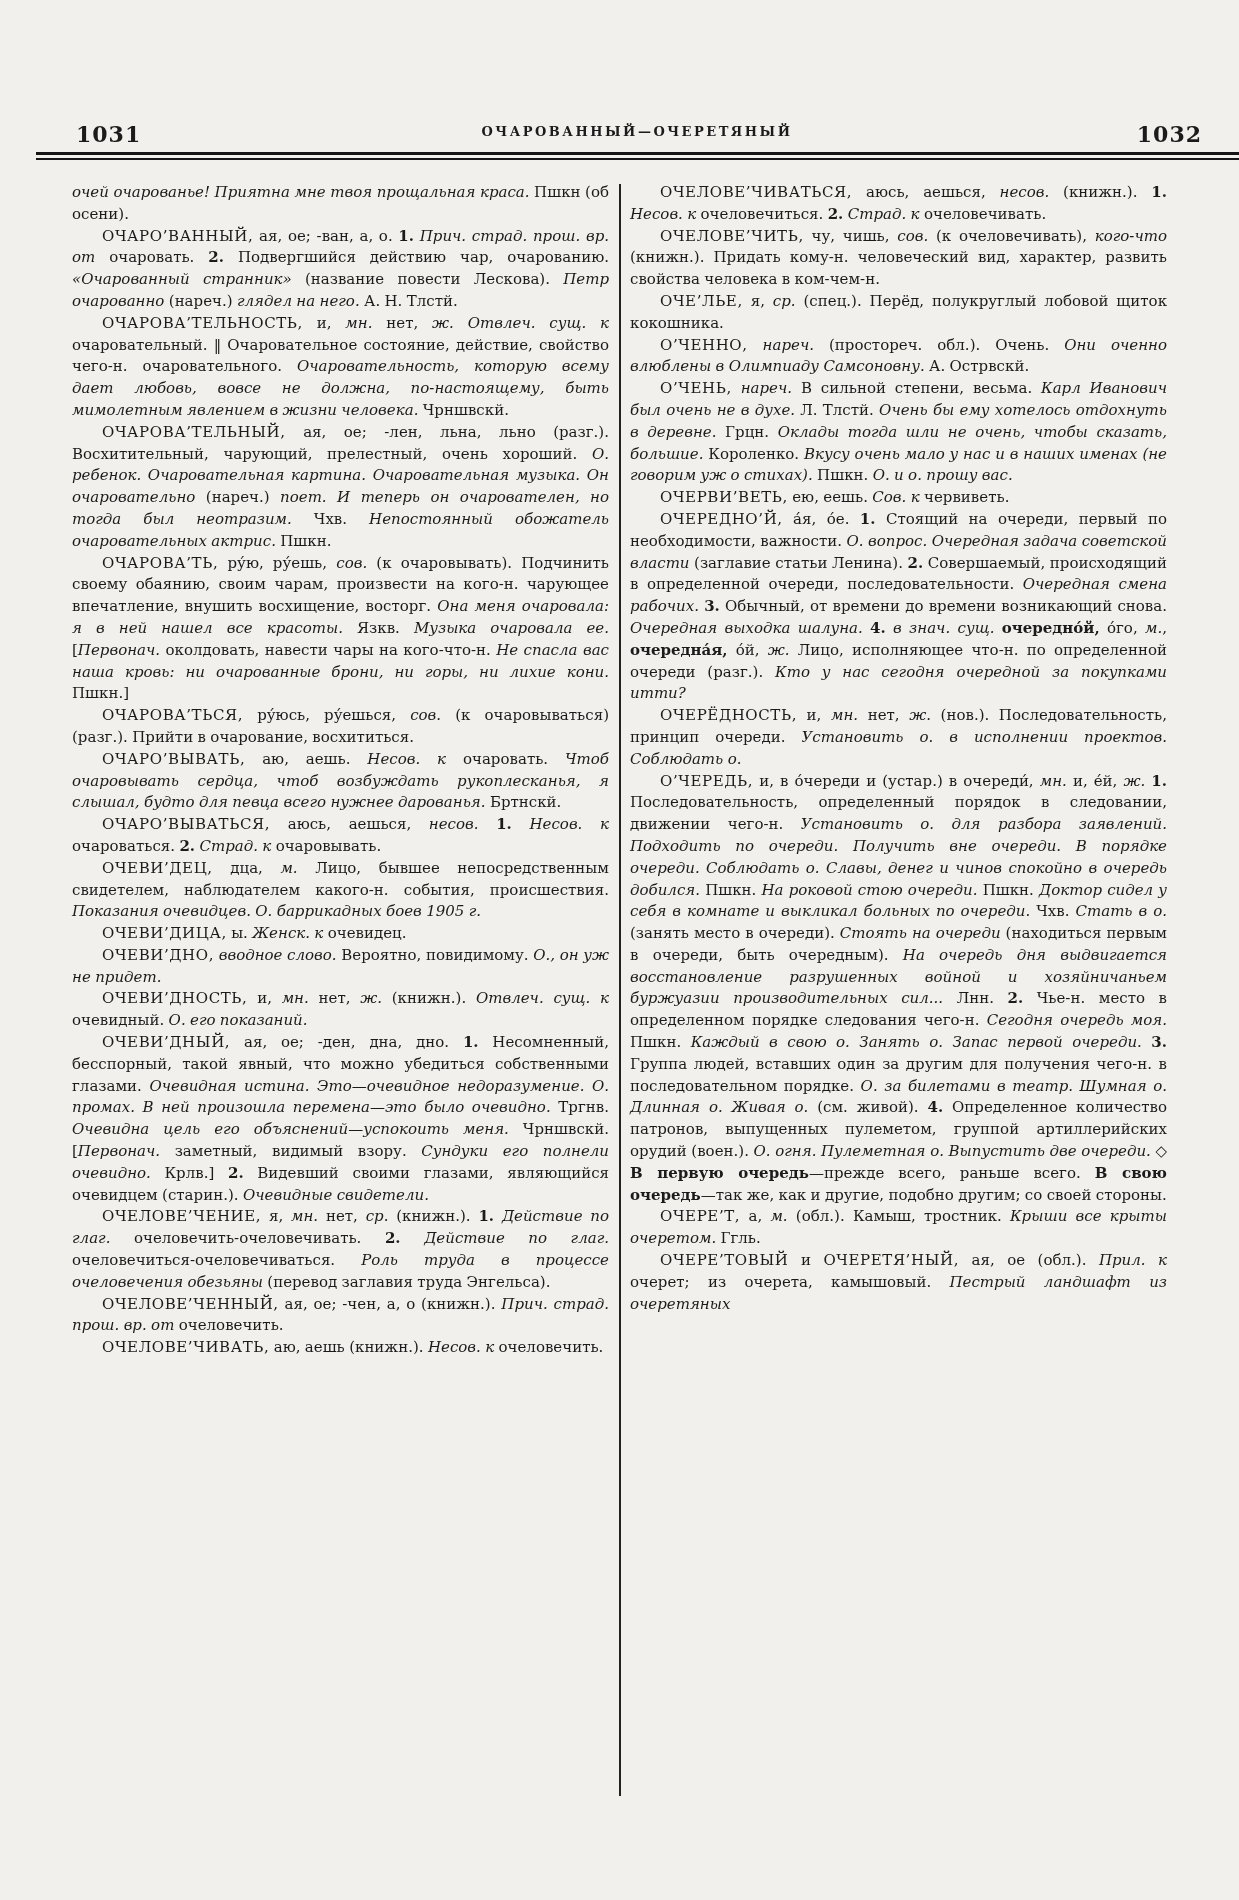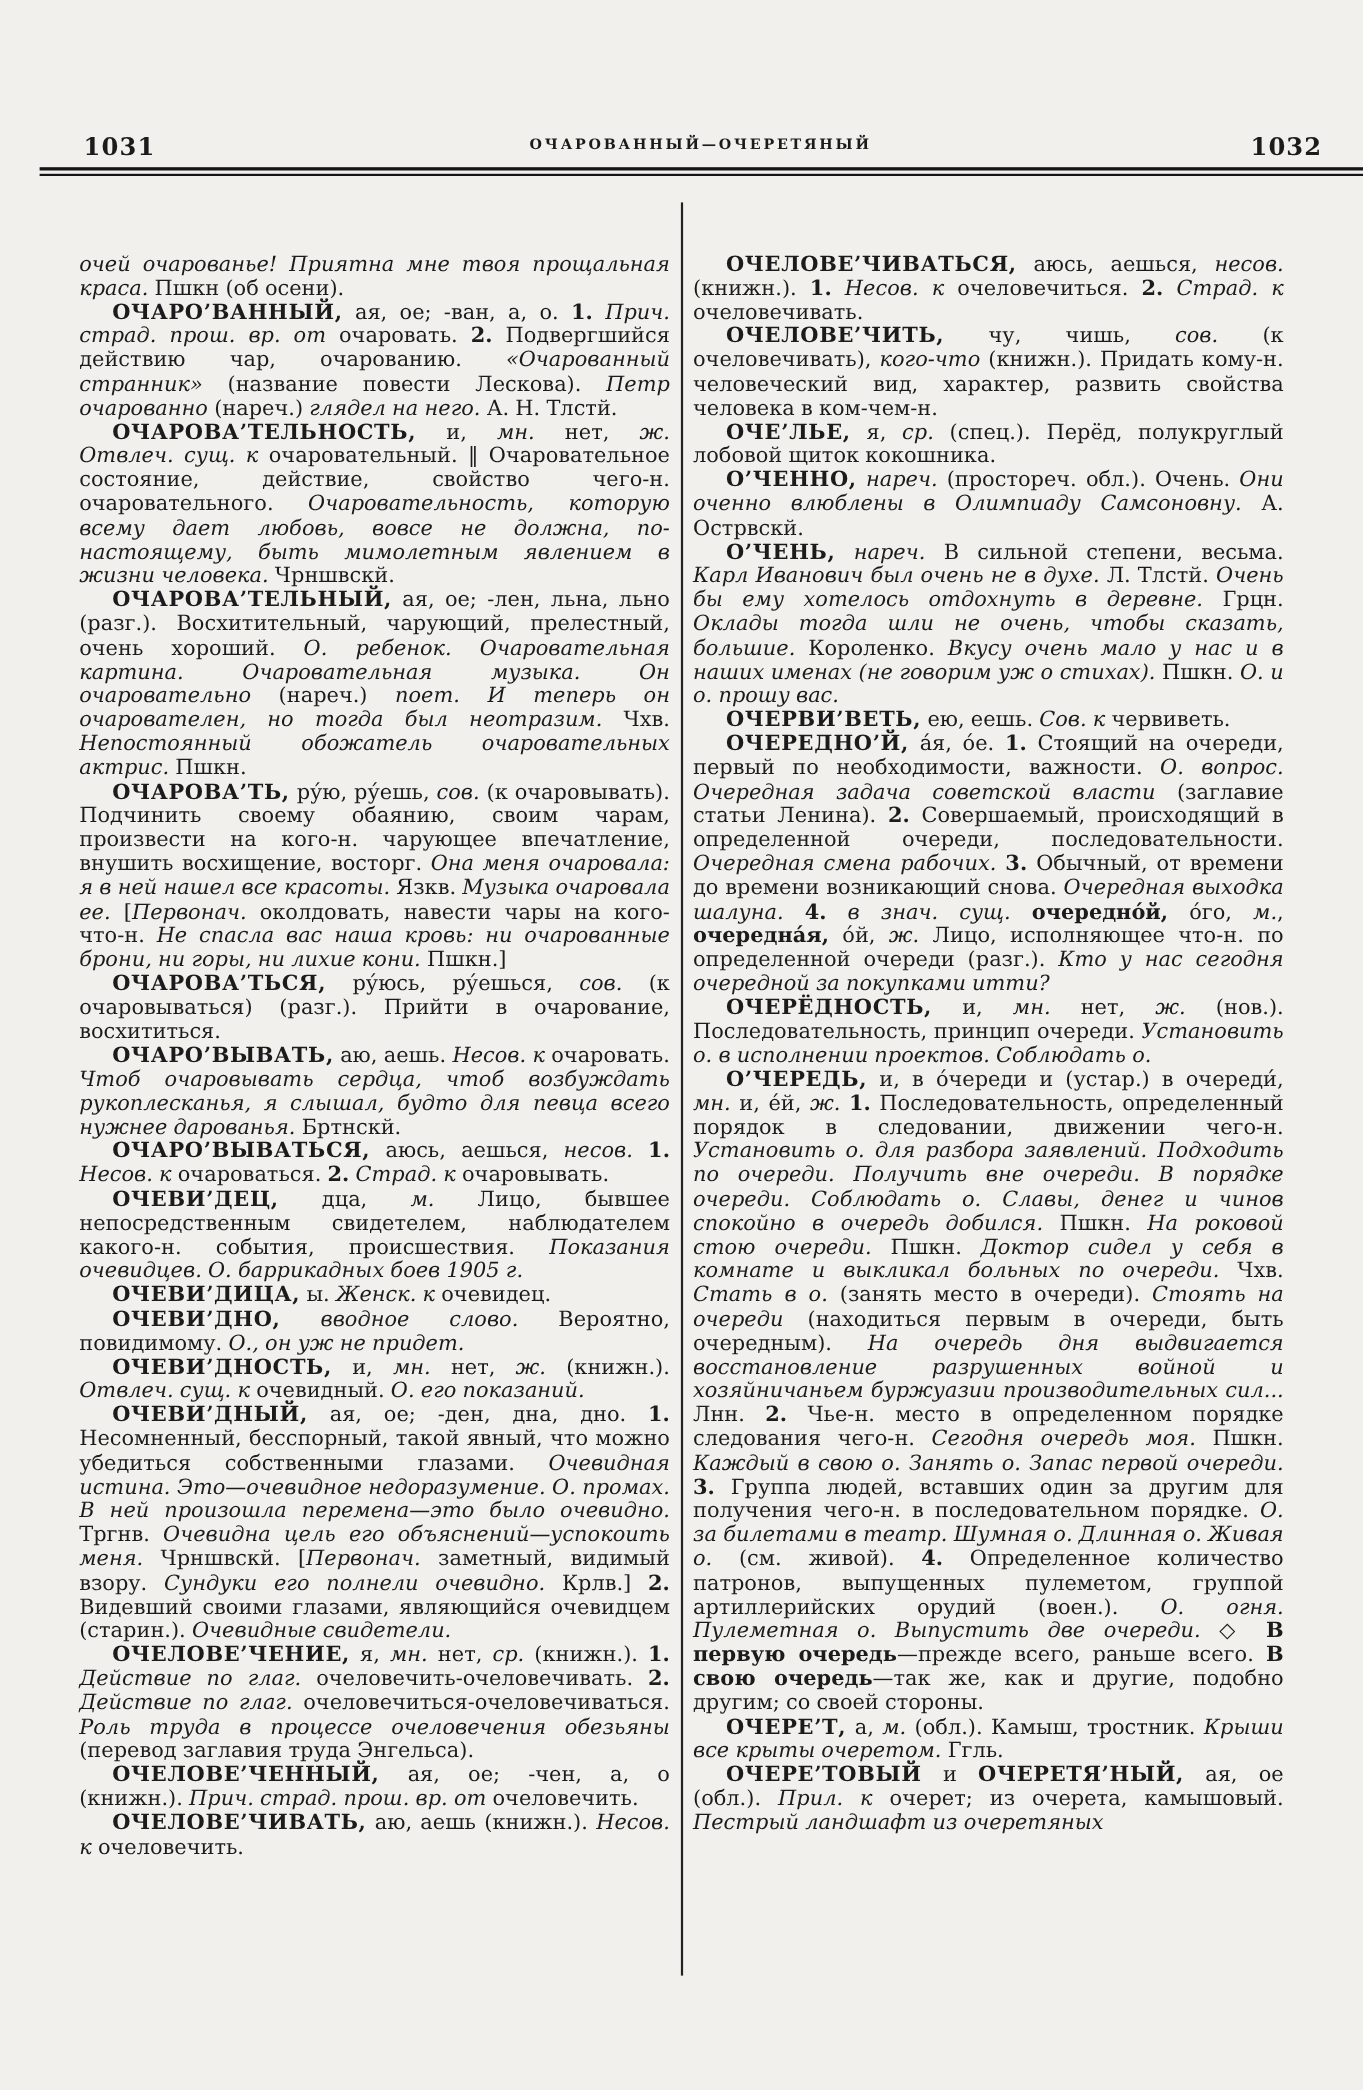--- a/index.html
+++ b/index.html
@@ -32,30 +32,29 @@
     width:2px;height:1612px;
     background:#222;
   }
   .cols{
     position:absolute;top:182px;left:72px;width:1095px;
     display:flex;gap:21px;
   }
   .col{
     width:537px;
     text-align:justify;
-    font-size:19px;
+    font-size:15px;
     line-height:21.8px;
     hyphens:auto;
     -webkit-hyphens:auto;
     word-spacing:-0.4px;
-    margin-top:48px;
   }
   .entry{margin:0;text-indent:30px;}
   .entry.cont{text-indent:0;}
-  .seg-h{font-weight:bold;letter-spacing:0.6px;}
+  .seg-h{font-weight:normal;letter-spacing:0.6px;}
   .seg-b{font-weight:bold;}
   .seg-i{font-style:italic;}
   .seg-n{}
 </style>
 </head>
 <body>
 
 <div class="page" style="background: rgb(241, 240, 236); color: rgb(27, 27, 27);">
   <div class="hdr">
     <span class="pnum pl">1031</span>

